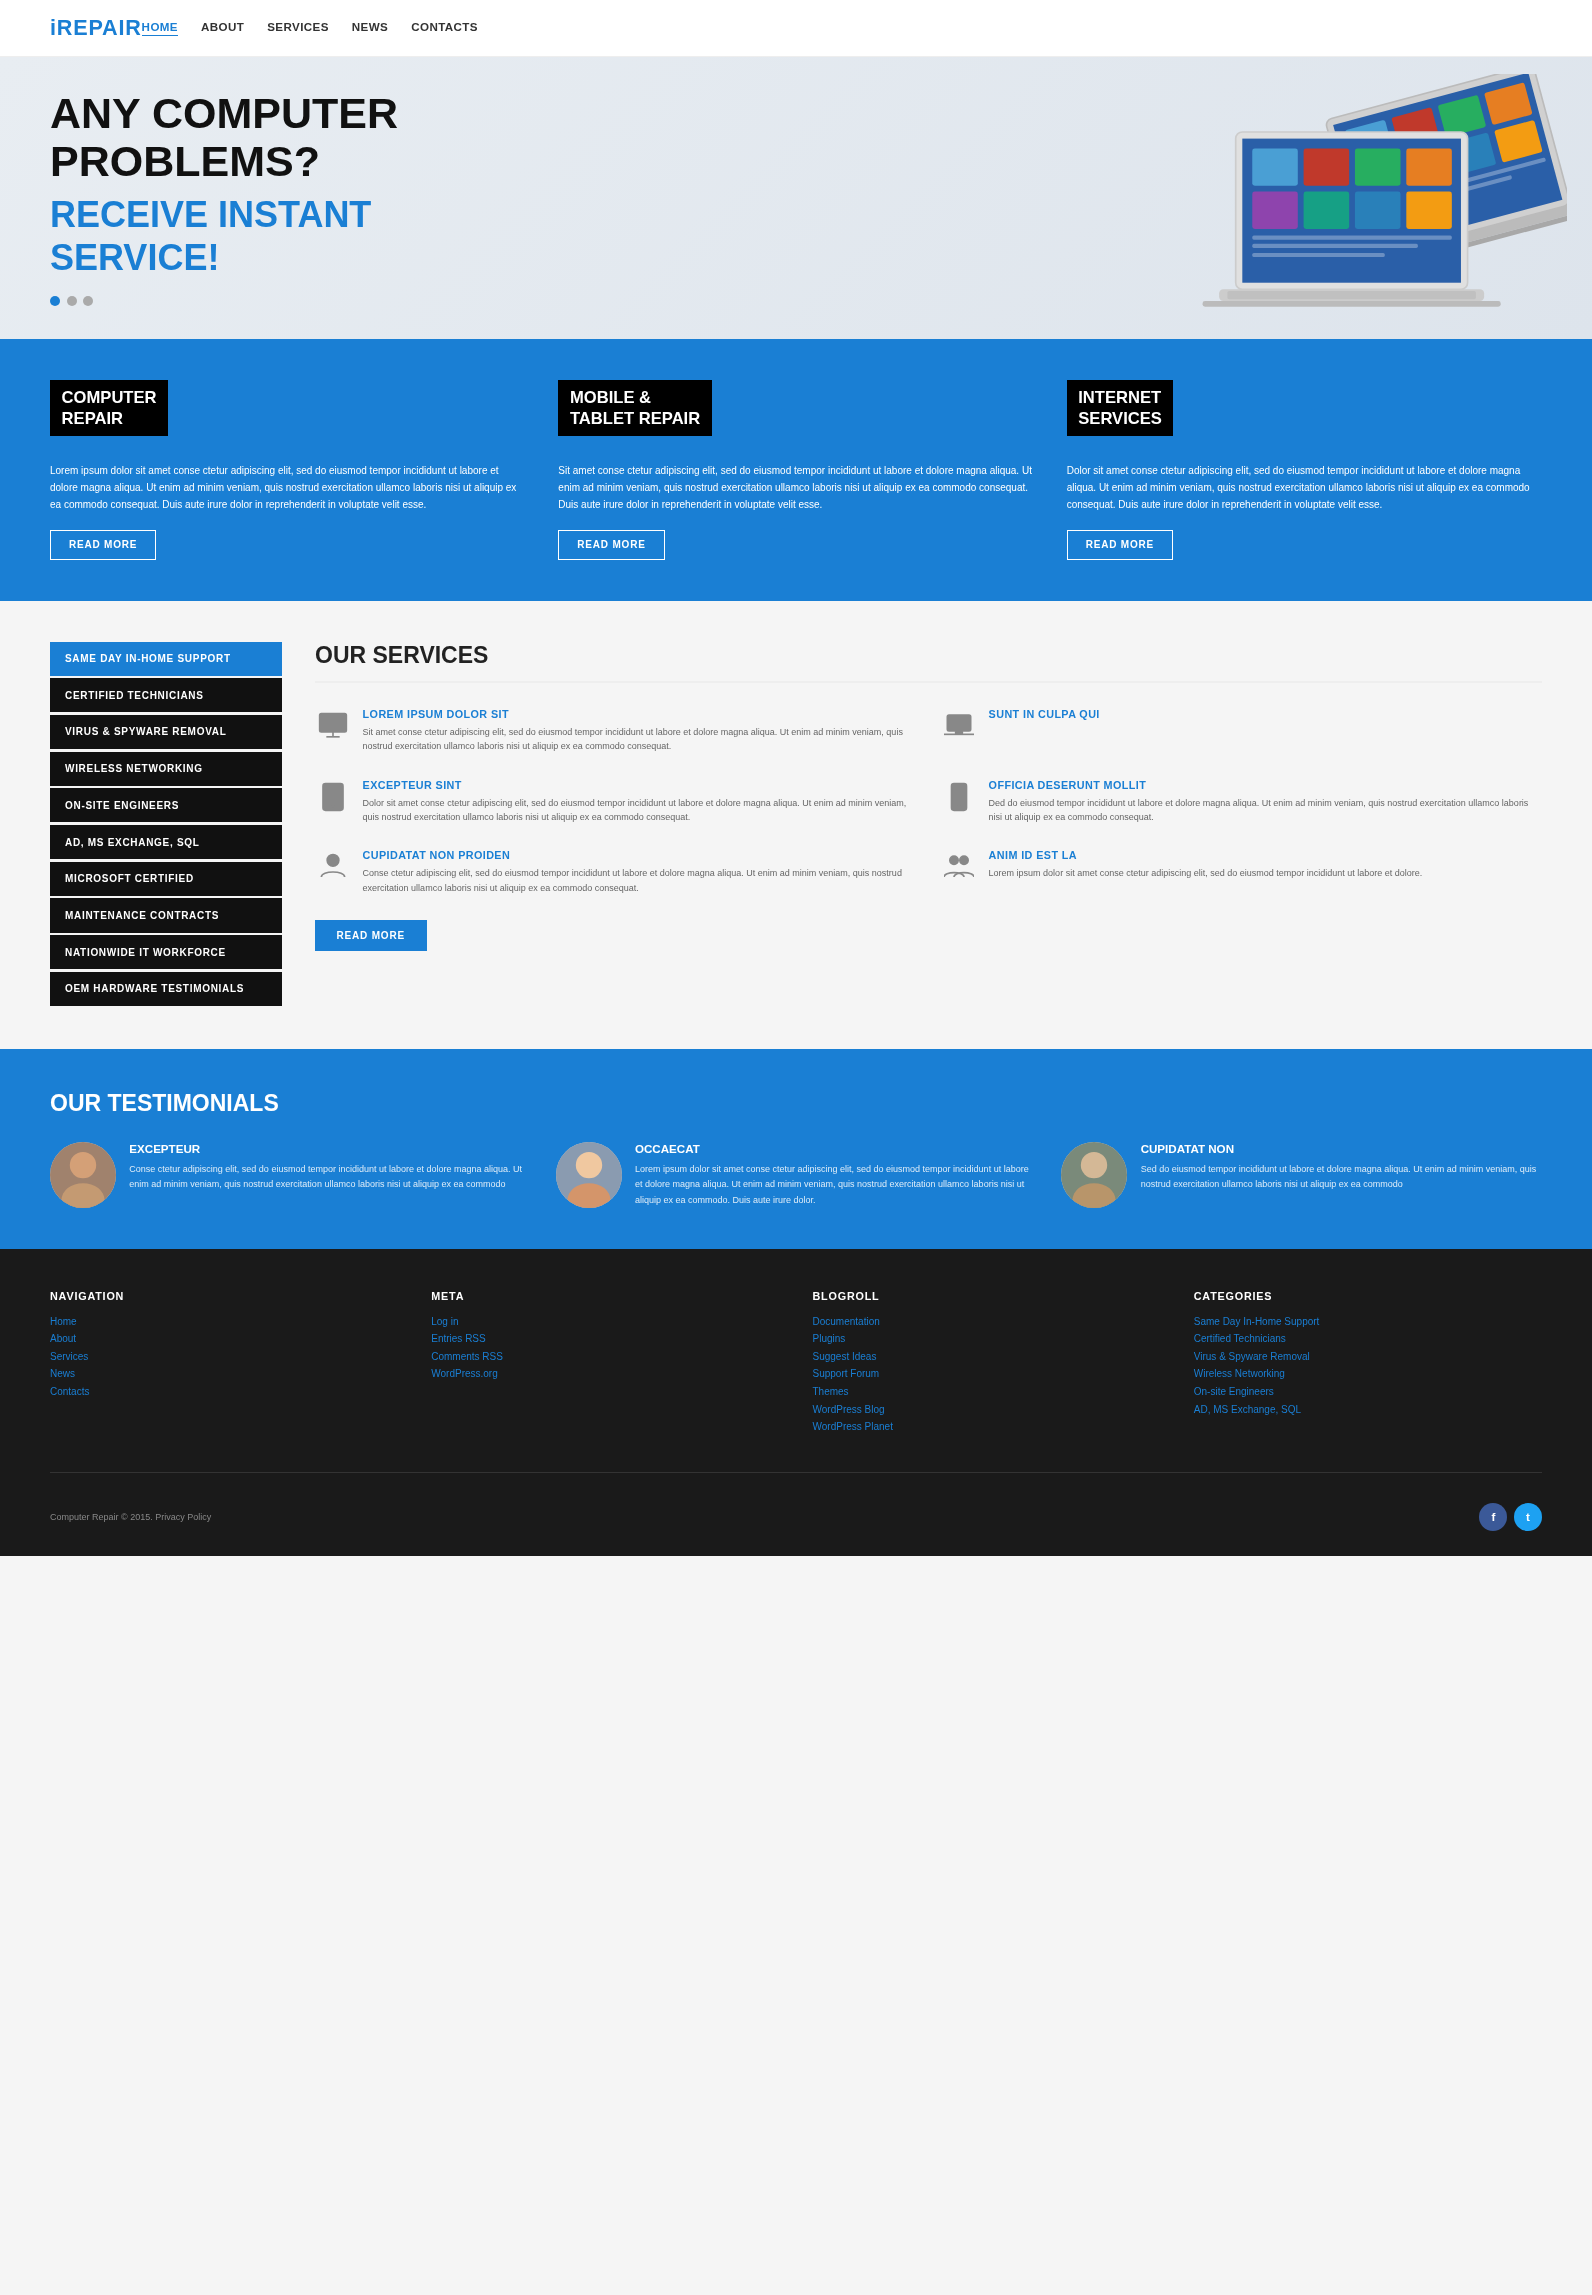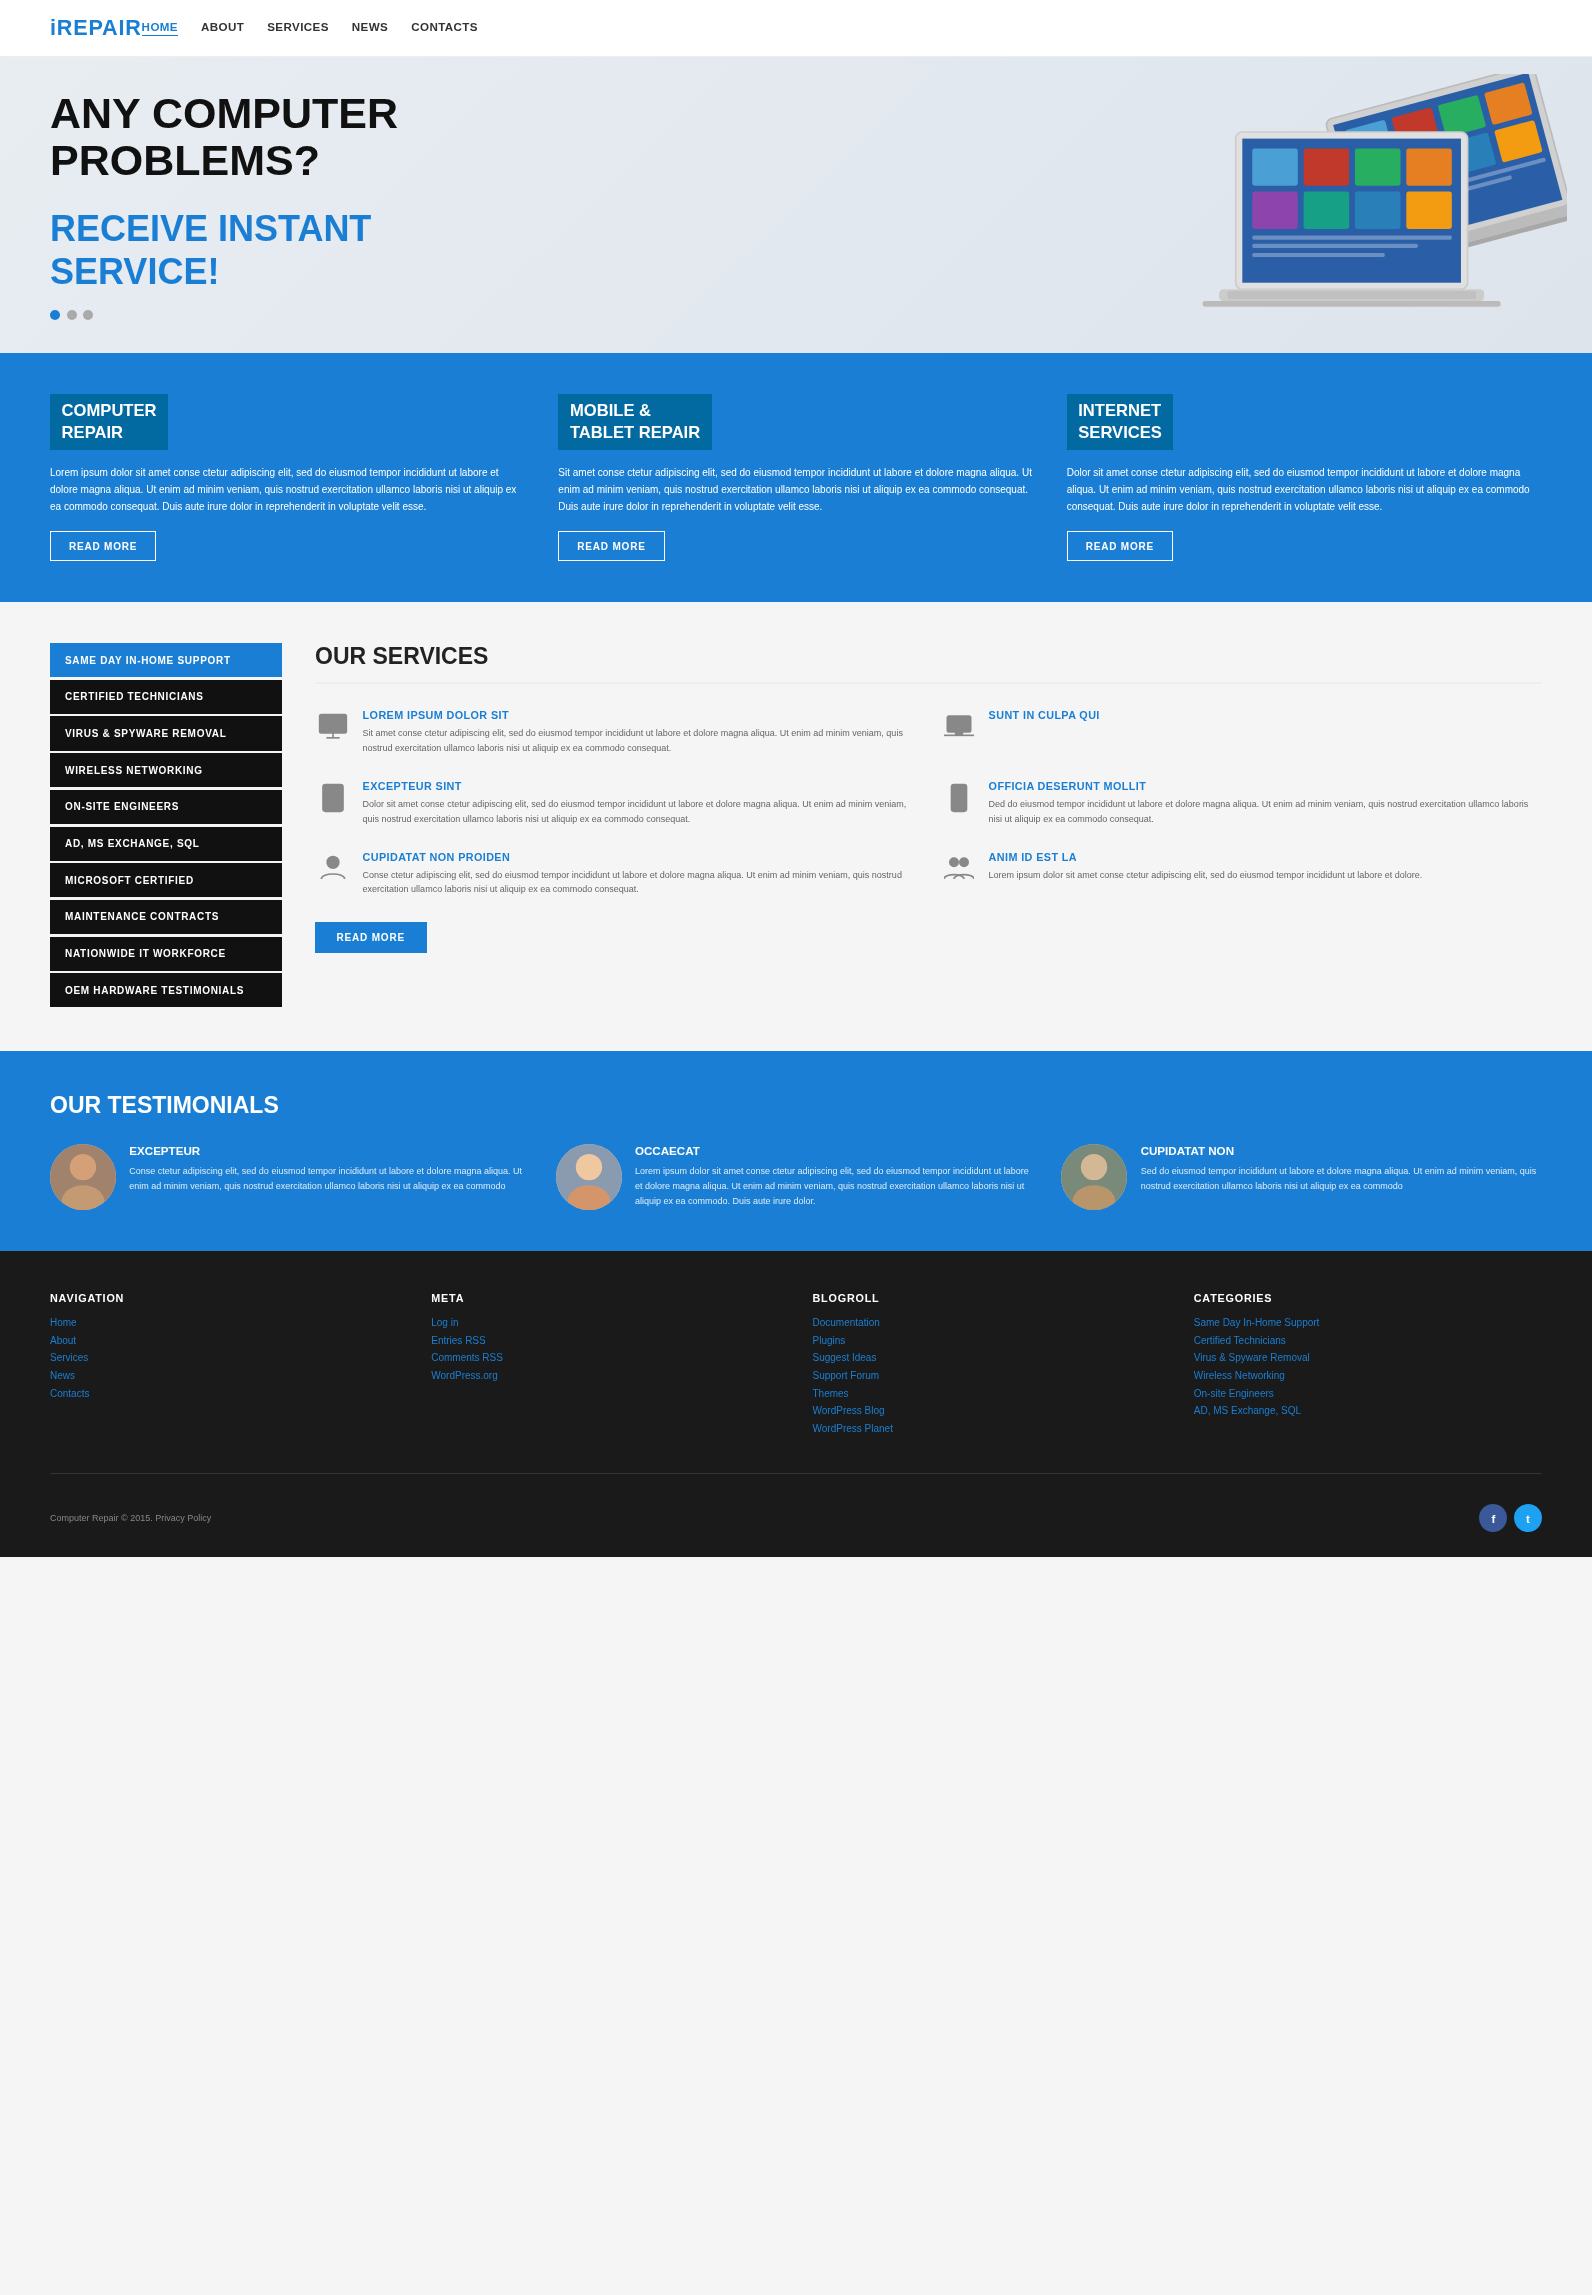--- a/index.html
+++ b/index.html
@@ -10,28 +10,28 @@
     .logo { font-size: 21.6px; font-weight: bold; color: #333; letter-spacing: 0.8px; }
     .logo span { color: #1a7fd4; }
     .nav { display: flex; gap: 23px; }
     .nav a { text-decoration: none; color: #333; font-size: 11.6px; font-weight: 600; letter-spacing: 0.4px; }
     .nav a.active { color: #1a7fd4; border-bottom: 1.7px solid #1a7fd4; padding-bottom: 1.7px; }
 
     
     .hero { background: linear-gradient(135deg, #e8edf2 0%, #dde4ec 100%); min-height: 282px; position: relative; overflow: hidden; display: flex; align-items: center; padding: 33px 50px; }
     .hero-text { max-width: 398px; z-index: 2; }
     .hero-title { font-size: 43px; font-weight: 900; color: #111; line-height: 1.1; }
-    .hero-subtitle { font-size: 36px; font-weight: 900; color: #1a7fd4; line-height: 1.2; margin-top: 22px; }
+    .hero-subtitle { font-size: 36px; font-weight: 900; color: #1a7fd4; line-height: 1.2; margin-top: 8px; }
     .hero-dots { display: flex; gap: 6.6px; margin-top: 16.6px; }
     .hero-dot { width: 10px; height: 10px; border-radius: 50%; background: #1a7fd4; }
     .hero-dot.inactive { background: #aaa; }
 
     
     .services-bar { background: #1a7fd4; padding: 41px 50px; display: grid; grid-template-columns: 1fr 1fr 1fr; gap: 33px; }
-    .service-card h3 { background: #0369a1; color: #fff; display: inline-block; padding: 6.6px 11.6px; font-size: 16.6px; font-weight: 800; margin-bottom: 14px; line-height: 1.3; }
+    .service-card h3 { background: #000000; color: #fff; display: inline-block; padding: 6.6px 11.6px; font-size: 16.6px; font-weight: 800; margin-bottom: 26px; line-height: 1.3; }
     .service-card p { color: #fff; font-size: 10px; line-height: 1.7; margin-bottom: 16.6px; }
     .read-more-btn { background: transparent; border: 1.7px solid #fff; color: #fff; padding: 8.3px 18px; font-size: 10px; font-weight: 700; letter-spacing: 0.8px; cursor: pointer; }
 
     
     .middle-section { background: #f5f5f5; padding: 41px 50px; display: grid; grid-template-columns: 232px 1fr; gap: 33px; }
 
     
     .sidebar { }
     .sidebar-item { background: #111; color: #fff; padding: 11.6px 15px; margin-bottom: 2.5px; font-size: 10px; font-weight: 700; letter-spacing: 0.7px; cursor: pointer; }
     .sidebar-item.first { background: #1a7fd4; }

